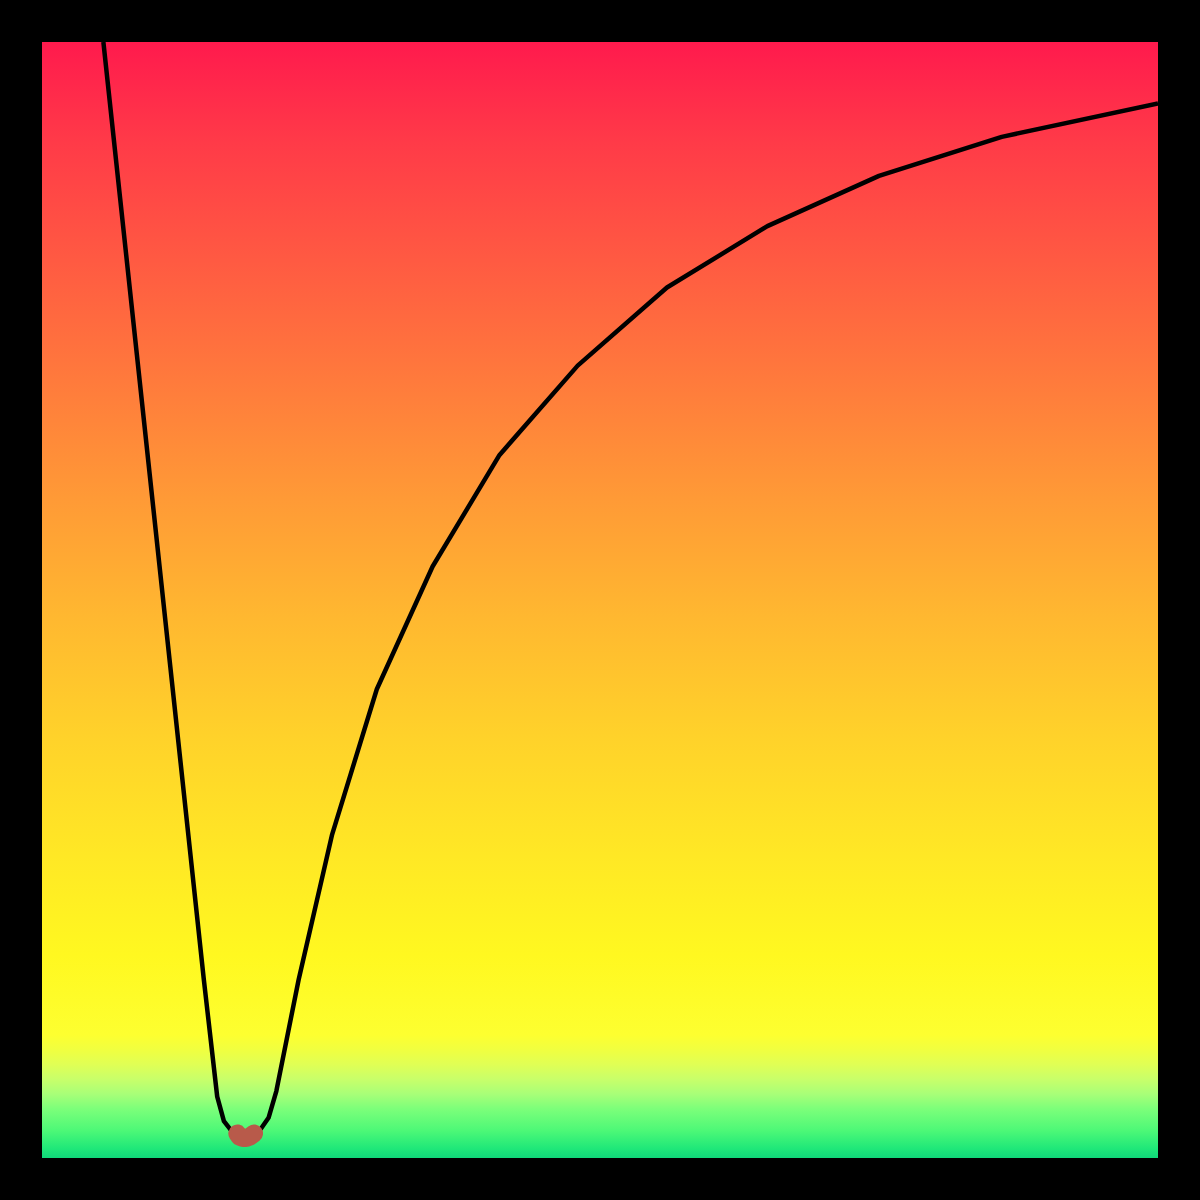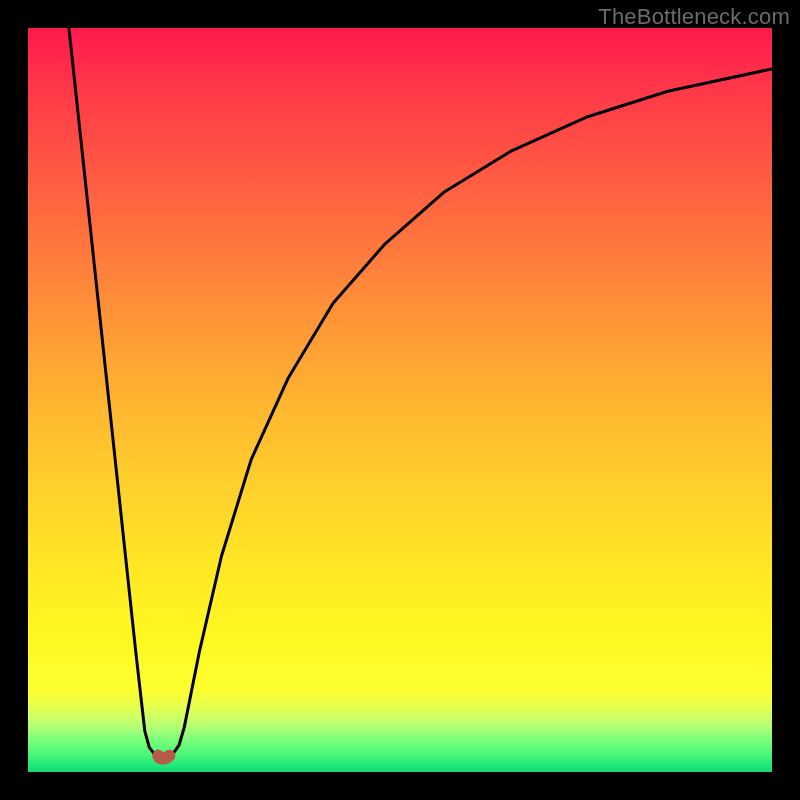--- a/index.html
+++ b/index.html
@@ -101,15 +101,14 @@
     <svg class="curve" viewBox="0 0 744 744" preserveAspectRatio="none">
       <g id="curve-g">
           <polyline points="40.92,0 52.080000000000005,104.15999999999997 63.24,208.32000000000005 74.4,312.48 85.56,416.64 96.72,520.8 107.88,624.96 116.808,703.08 121.272,719.448 126.48,726.144 130.2,727.632" fill="none" stroke="#000000" stroke-width="3" stroke-linejoin="round"></polyline>
           <polyline points="141.36,727.632 145.824,724.656 151.032,717.216 156.23999999999998,699.36 171.12,624.96 193.44,528.24 223.2,431.52000000000004 260.4,349.68 305.03999999999996,275.28 357.12,215.76 416.64000000000004,163.67999999999995 483.6,122.75999999999999 558,89.27999999999997 639.84,63.24000000000001 744,40.92000000000007" fill="none" stroke="#000000" stroke-width="3" stroke-linejoin="round"></polyline>
           <polyline points="130.2,727.632 131.688,729.864 133.92,730.608 136.152,730.608 138.38400000000001,729.864 141.36,727.632" fill="none" stroke="#b85a4a" stroke-width="12" stroke-linejoin="round" stroke-linecap="round"></polyline>
         </g>
     </svg>
 
   </div>
 
-  <div class="watermark">TheBottleneck.com</div>
 
 </div>
 
 </body></html>

